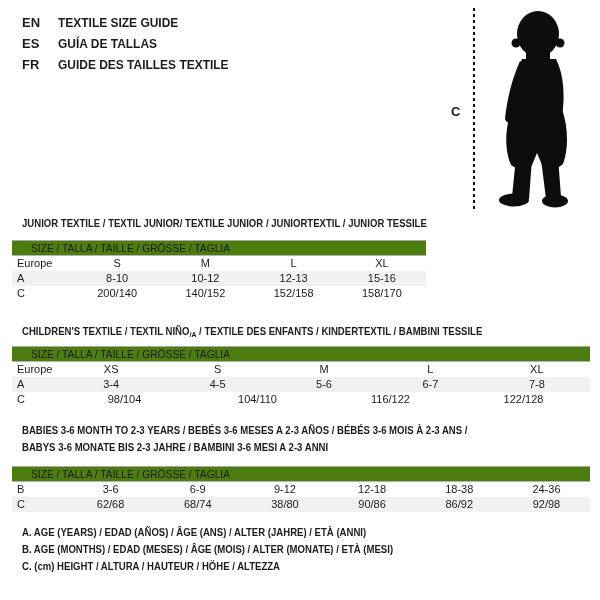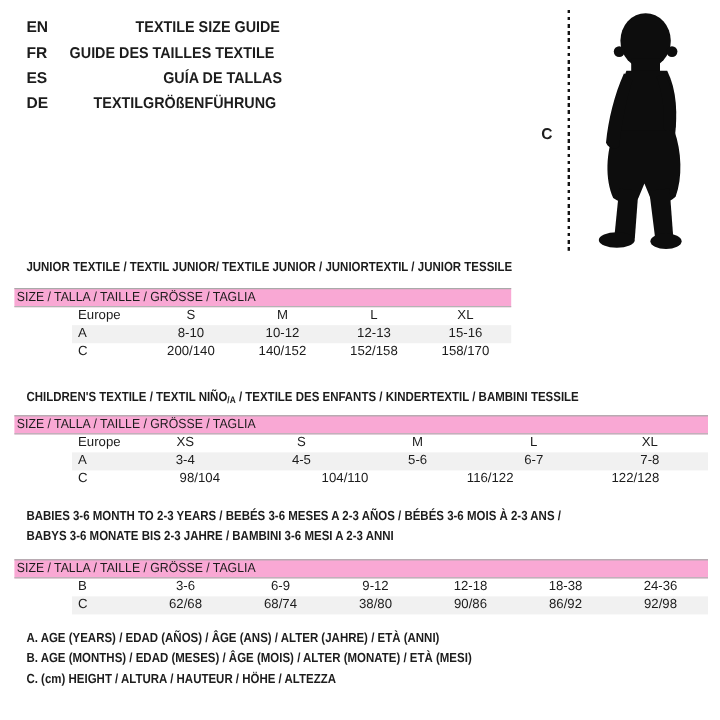--- a/index.html
+++ b/index.html
@@ -2,41 +2,41 @@
 <html lang="en"><head>
 <meta charset="utf-8">
 <style>
   * { margin:0; padding:0; box-sizing:border-box; }
   html,body { background:#ffffff; }
   body { font-family:"Liberation Sans", sans-serif; }
   .canvas { position:relative; width:600px; height:600px; background:#ffffff; color:#1c1c1c; overflow:hidden; }
 
   
   .langs { position:absolute; left:22px; top:12px; }
-  .lang-row { display:flex; height:21px; line-height:21px; font-size:13px; font-weight:bold;justify-content:space-between; }
+  .lang-row { display:flex; height:21px; line-height:21px; font-size:13px; font-weight:bold; }
   .lang-code { width:36px; }
   .lang-label { white-space:nowrap; transform:scaleX(0.92); transform-origin:left center; }
 
   
   .dash-line { position:absolute; left:473px; top:8px; width:2px; height:201px;
                background:repeating-linear-gradient(to bottom, #141414 0 3px, transparent 3px 6px); }
   .c-label { position:absolute; left:451px; top:104px; font-size:13px; font-weight:bold; }
   .silhouette { position:absolute; left:484px; top:7px; }
 
   
   .sec-title { position:absolute; left:22px; font-size:11px; font-weight:bold; white-space:nowrap;
                transform:scaleX(0.87); transform-origin:left top; letter-spacing:0; }
   .sub-part { font-size:8px; vertical-align:-2px; }
 
   
   .stable { position:absolute; left:12px; }
-  .bar { height:16px; line-height:15px; background:#f9a8d4; padding-left:2px; font-size:11px;
+  .bar { height:16px; line-height:15px; background:#4d7c0f; padding-left:19px; font-size:11px;
          border-top:1px solid #a9a9a9; border-bottom:1px solid #b4b4b4; }
   .bar span { display:inline-block; white-space:nowrap; transform:scaleX(0.93); transform-origin:left center; }
-  .trow { display:flex; height:15px; line-height:15px; font-size:11px;margin-left:48px; }
+  .trow { display:flex; height:15px; line-height:15px; font-size:11px; }
   .trow.alt { background:#f1f1f1; }
   .lcell { padding-left:5px; white-space:nowrap; }
   .vcell { flex:1; text-align:center; white-space:nowrap; }
   .t1 .lcell { width:61px; }
   .t2 .lcell { width:46px; }
   .t3 .lcell { width:55px; }
 
   
   .fnotes { position:absolute; left:22px; top:524px; }
   .fnote { height:17px; line-height:17px; font-size:11px; font-weight:bold; white-space:nowrap;
@@ -46,30 +46,26 @@
 <body>
 
 <div class="canvas">
 
   <div class="langs">
     <div class="lang-row">
       <span class="lang-code">EN</span>
       <span class="lang-label">TEXTILE SIZE GUIDE</span>
     </div>
     <div class="lang-row">
-      <span class="lang-code">FR</span>
-      <span class="lang-label">GUIDE DES TAILLES TEXTILE</span>
-    </div>
-    <div class="lang-row">
       <span class="lang-code">ES</span>
       <span class="lang-label">GUÍA DE TALLAS</span>
     </div>
     <div class="lang-row">
-      <span class="lang-code">DE</span>
-      <span class="lang-label">TEXTILGRÖßENFÜHRUNG</span>
+      <span class="lang-code">FR</span>
+      <span class="lang-label">GUIDE DES TAILLES TEXTILE</span>
     </div>
   </div>
 
   <div class="dash-line"></div>
   <div class="c-label">C</div>
   <svg class="silhouette" width="106" height="202" viewBox="0 0 106 202" aria-hidden="true">
     <g fill="#0d0d0d">
       <ellipse cx="54" cy="27" rx="21" ry="23"></ellipse>
       <circle cx="32" cy="36" r="4.5"></circle>
       <circle cx="76" cy="36" r="4.5"></circle>

